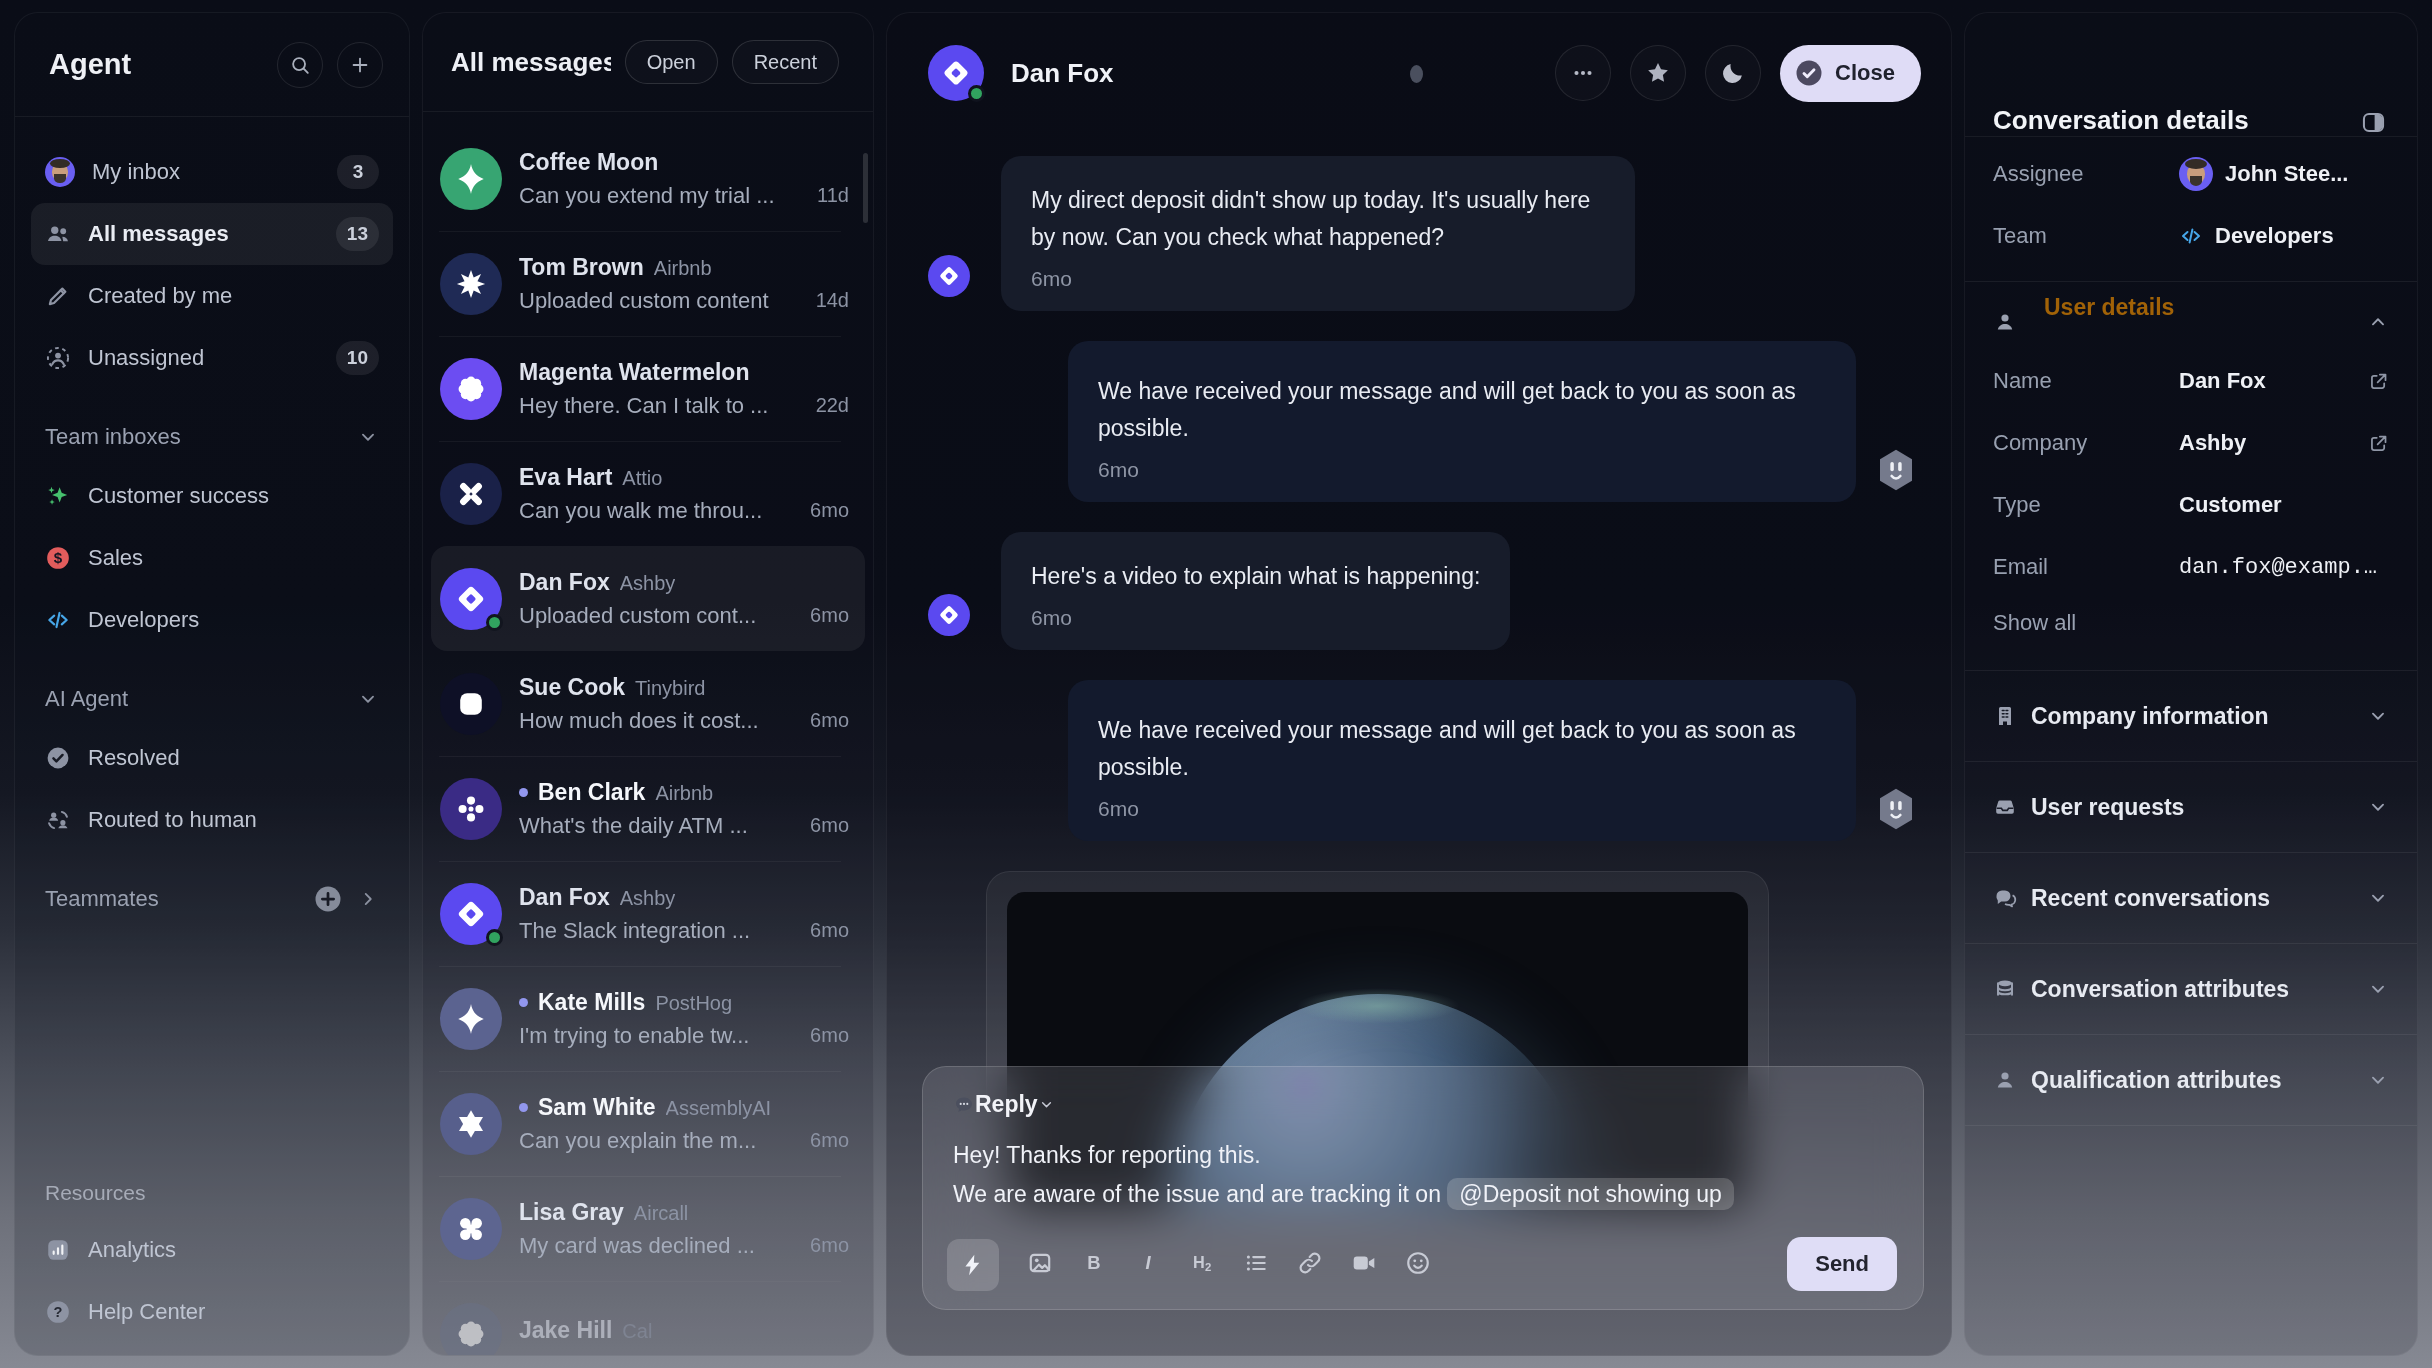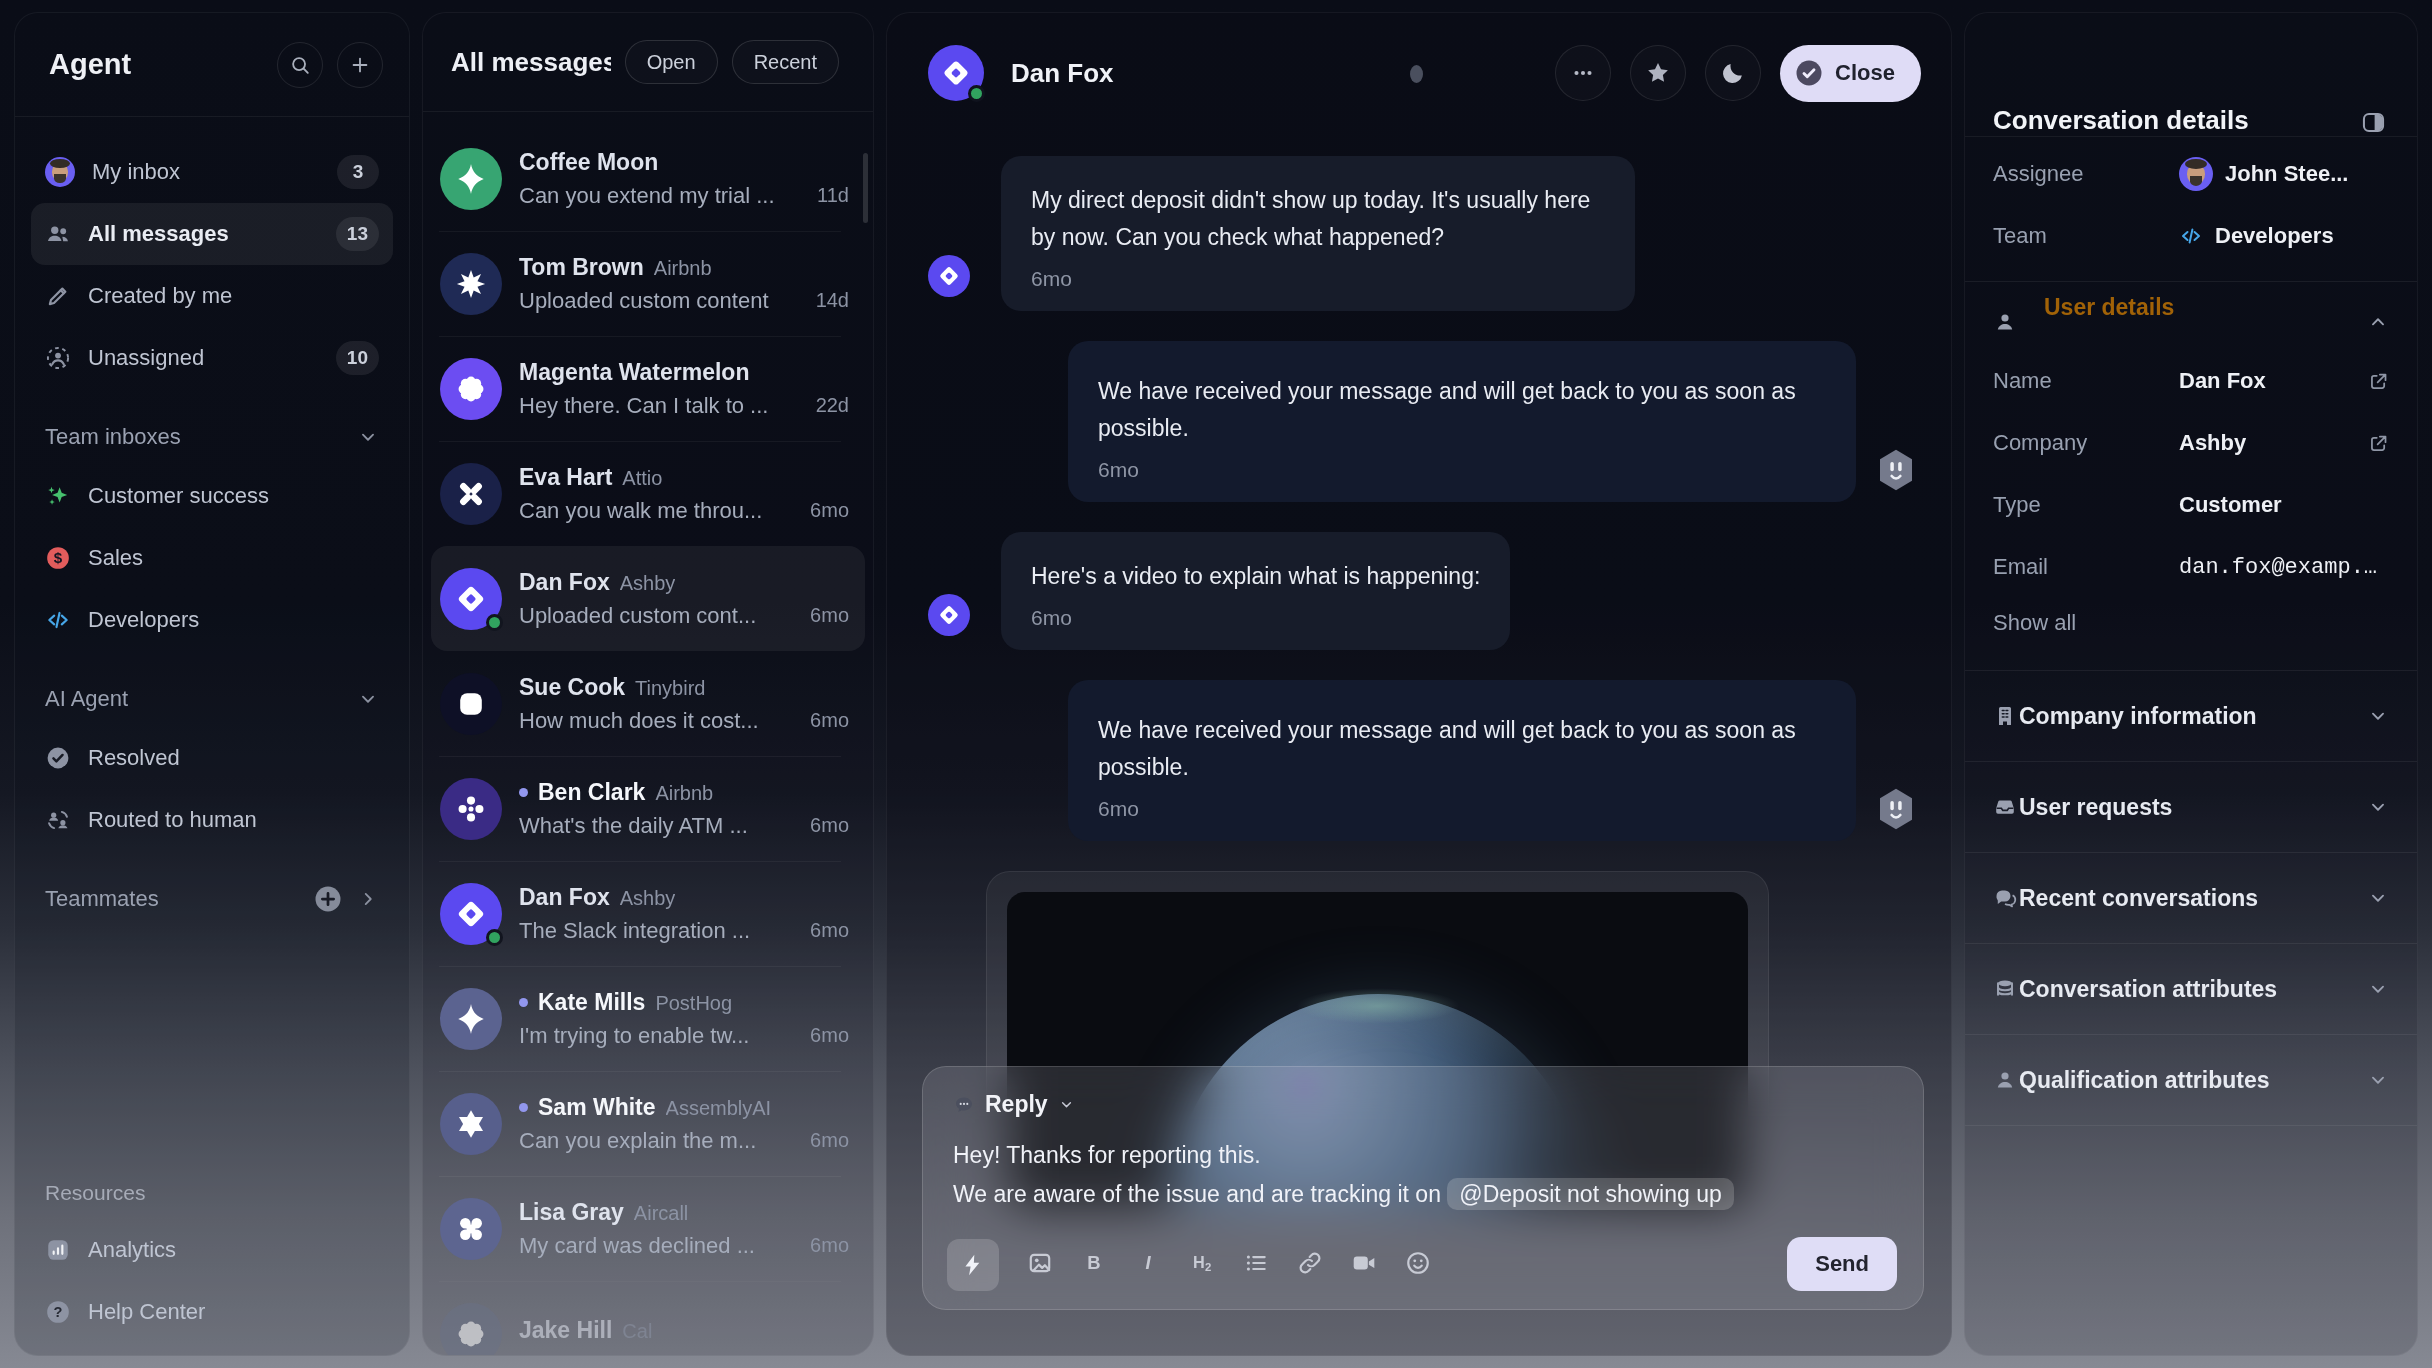--- a/index.html
+++ b/index.html
@@ -78,21 +78,21 @@
   .bot-av{position:absolute;right:-60px;bottom:10px;width:40px;height:44px}
   .msg.video{margin-left:99px;width:783px;height:360px;background:rgba(255,255,255,0.05);border:1px solid rgba(255,255,255,0.07);border-radius:24px;padding:20px}
   .screen{width:100%;height:100%;border-radius:18px;background:#0a0c11;overflow:hidden;position:relative}
   .earth{position:absolute;left:50%;top:102px;transform:translateX(-50%);width:410px;height:410px;border-radius:50%;
     background:radial-gradient(circle at 32% 24%,#76a 0%,#6d83a0 6%,#46607e 32%,#23374f 62%,#0f1927 86%);
     box-shadow:0 0 70px rgba(96,140,180,.22), inset -40px -60px 90px rgba(0,0,0,.75), inset 10px 14px 40px rgba(170,200,220,.25)}
   .earth::before{content:"";position:absolute;left:30%;top:-6px;width:40%;height:36px;border-radius:50%;background:radial-gradient(ellipse,rgba(140,190,170,.5),transparent 70%)}
   
   .reply{position:absolute;left:35px;width:1002px;bottom:45px;height:244px;border-radius:24px;z-index:4;
     background:rgba(196,200,214,0.16);border:1px solid rgba(255,255,255,0.15);backdrop-filter:blur(24px)}
-  .rp-head{display:flex;align-items:center;gap:10px;padding:24px 30px 0;color:#f2f3f8;font-size:23px;font-weight:600}
+  .rp-head{display:flex;align-items:center;padding:24px 30px 0;color:#f2f3f8;font-size:23px;font-weight:600}
   .rp-head .bub{color:#4b4f5e}
   .rp-body{padding:18px 30px 0;font-size:23px;line-height:39px;color:#f0f2f8}
   .tag{background:rgba(255,255,255,0.18);border-radius:10px;padding:3px 12px;white-space:nowrap}
   .rp-bar{position:absolute;left:24px;bottom:18px;display:flex;align-items:center;gap:28px;color:#dde0e9}
   .tool{opacity:.85}
   .tool-sel{width:52px;height:52px;border-radius:12px;background:rgba(255,255,255,0.17);display:flex;align-items:center;justify-content:center;opacity:1}
   .send-btn{position:absolute;right:26px;bottom:18px;height:54px;padding:0 28px;border-radius:14px;background:#dfddf6;color:#23242f;font-size:22px;font-weight:600;border:none;display:flex;align-items:center}
 
   
   .dt-head{height:124px;display:flex;align-items:flex-end;padding:0 30px 0 28px;border-bottom:1px solid rgba(255,255,255,0.06)}
@@ -101,21 +101,21 @@
   .drow{height:62px;display:flex;align-items:center;padding:0 28px}
   .dlabel{width:186px;color:#98a0b0;font-size:22px;flex:none}
   .dvalue{display:flex;align-items:center;gap:12px;color:#eef0f5;font-size:22px;font-weight:600;min-width:0}
   .dvalue .txt{white-space:nowrap;overflow:hidden;text-overflow:ellipsis}
   .dvalue.plain{font-weight:500}
   .ext{margin-left:auto;color:#8f96a6}
   .hr{height:1px;background:rgba(255,255,255,0.065);margin-top:14px}
   .ud-head{height:56px;margin-top:12px;display:flex;gap:27px;padding:0 28px;color:#a16207;font-size:23px;font-weight:600}
   .ud-head .lbl{flex:1}
   .showall{height:50px;display:flex;align-items:center;padding:0 28px;color:#99a1b1;font-size:22px}
-  .section{height:91px;display:flex;align-items:center;gap:2px;padding:0 28px;border-bottom:1px solid rgba(255,255,255,0.065);color:#e7eaf1;font-size:23px;font-weight:600}
+  .section{height:91px;display:flex;align-items:center;gap:14px;padding:0 28px;border-bottom:1px solid rgba(255,255,255,0.065);color:#e7eaf1;font-size:23px;font-weight:600}
   .section .lbl{flex:1}
   .gray{color:#9aa0b0}
 </style>
 </head>
 <body>
 
 <div class="card" id="sidebar">
   <div class="sb-head">
     <div class="sb-title">Agent</div>
     <div id="sb-actions" style="display: flex;">

